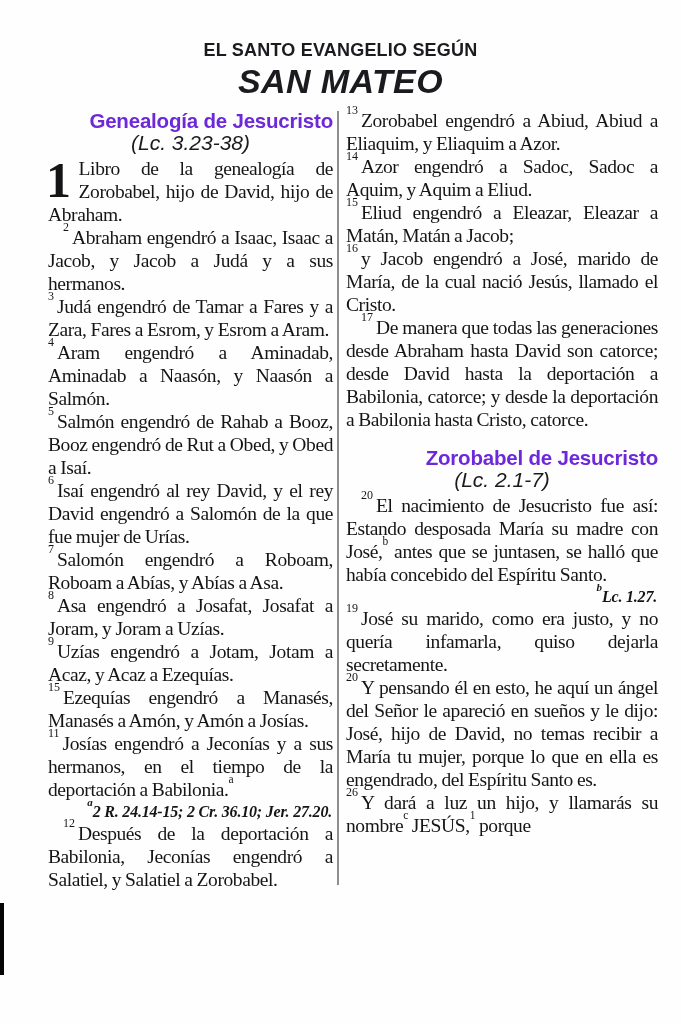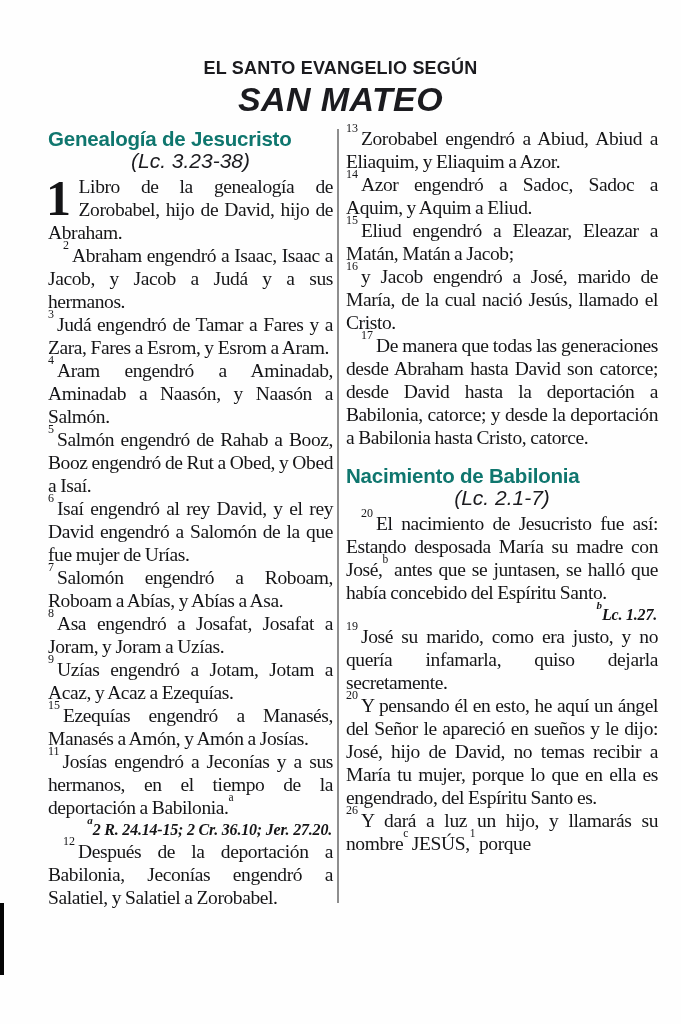--- a/index.html
+++ b/index.html
@@ -8,21 +8,21 @@
   .page {
     position: relative;
     width: 681px;
     height: 1024px;
     margin: 0 auto;
     background: #fefefe;
     color: #151517;
     overflow: hidden;
     font-family: "Liberation Serif", "DejaVu Serif", serif;
   }
-  .header { padding-top: 58px; }
+  .header { padding-top: 40px; }
   .kicker {
     font-family: "Liberation Sans", sans-serif;
     font-weight: 700;
     font-size: 18px;
     line-height: 21px;
     text-align: center;
     letter-spacing: 0.2px;
     color: #1b1b1f;
   }
   .book-title {
@@ -49,23 +49,23 @@
     background: #8e8e8e;
     margin: 2px 7px 6px 4px;
   }
   .col-right { flex: 1 1 auto; min-width: 0; }
   .sec-heading {
     font-family: "Liberation Sans", sans-serif;
     font-weight: 700;
     font-size: 20.5px;
     line-height: 24px;
     letter-spacing: -0.2px;
-    text-align: left;
+    text-align: right;
     margin: 0;
-    color: #0f766e;
+    color: #6d28d9;
   }
   .sec-heading.mid { margin-top: 15px; }
   .sec-ref {
     font-family: "Liberation Sans", sans-serif;
     font-style: italic;
     font-size: 21px;
     line-height: 20px;
     text-align: center;
     margin: 0 0 4px 0;
     color: #1b1b1f;
@@ -159,21 +159,21 @@
 
     <div class="col-divider"></div>
 
     <div class="col-right">
       <p class="verse"><sup class="vnum">13</sup><span>Zorobabel engendró a Abiud, Abiud a Eliaquim, y Eliaquim a Azor.</span></p>
       <p class="verse"><sup class="vnum">14</sup><span>Azor engendró a Sadoc, Sadoc a Aquim, y Aquim a Eliud.</span></p>
       <p class="verse"><sup class="vnum">15</sup><span>Eliud engendró a Eleazar, Eleazar a Matán, Matán a Jacob;</span></p>
       <p class="verse"><sup class="vnum">16</sup><span>y Jacob engendró a José, marido de María, de la cual nació Jesús, llamado el Cristo.</span></p>
       <p class="verse indent"><sup class="vnum">17</sup><span>De manera que todas las generaciones desde Abraham hasta David son catorce; desde David hasta la deportación a Babilonia, catorce; y desde la deportación a Babilonia hasta Cristo, catorce.</span></p>
 
-      <h3 class="sec-heading mid">Nacimiento de Babilonia</h3>
+      <h3 class="sec-heading mid">Zorobabel de Jesucristo</h3>
       <div class="sec-ref">(Lc. 2.1-7)</div>
 
       <p class="verse indent"><sup class="vnum">20</sup><span>El nacimiento de Jesucristo fue así: Estando desposada María su madre con José,</span><sup class="fnmark">b</sup><span> antes que se juntasen, se halló que había concebido del Espíritu Santo.</span></p>
 
       <div class="footnote"><sup class="fnmark">b</sup><span>Lc. 1.27.</span></div>
 
       <p class="verse"><sup class="vnum">19</sup><span>José su marido, como era justo, y no quería infamarla, quiso dejarla secretamente.</span></p>
       <p class="verse"><sup class="vnum">20</sup><span>Y pensando él en esto, he aquí un ángel del Señor le apareció en sueños y le dijo: José, hijo de David, no temas recibir a María tu mujer, porque lo que en ella es engendrado, del Espíritu Santo es.</span></p>
 
       <p class="verse"><sup class="vnum">26</sup><span>Y dará a luz un hijo, y llamarás su nombre</span><sup class="fnmark">c</sup><span> JESÚS,</span><sup class="fnmark">1</sup><span> porque</span></p>

